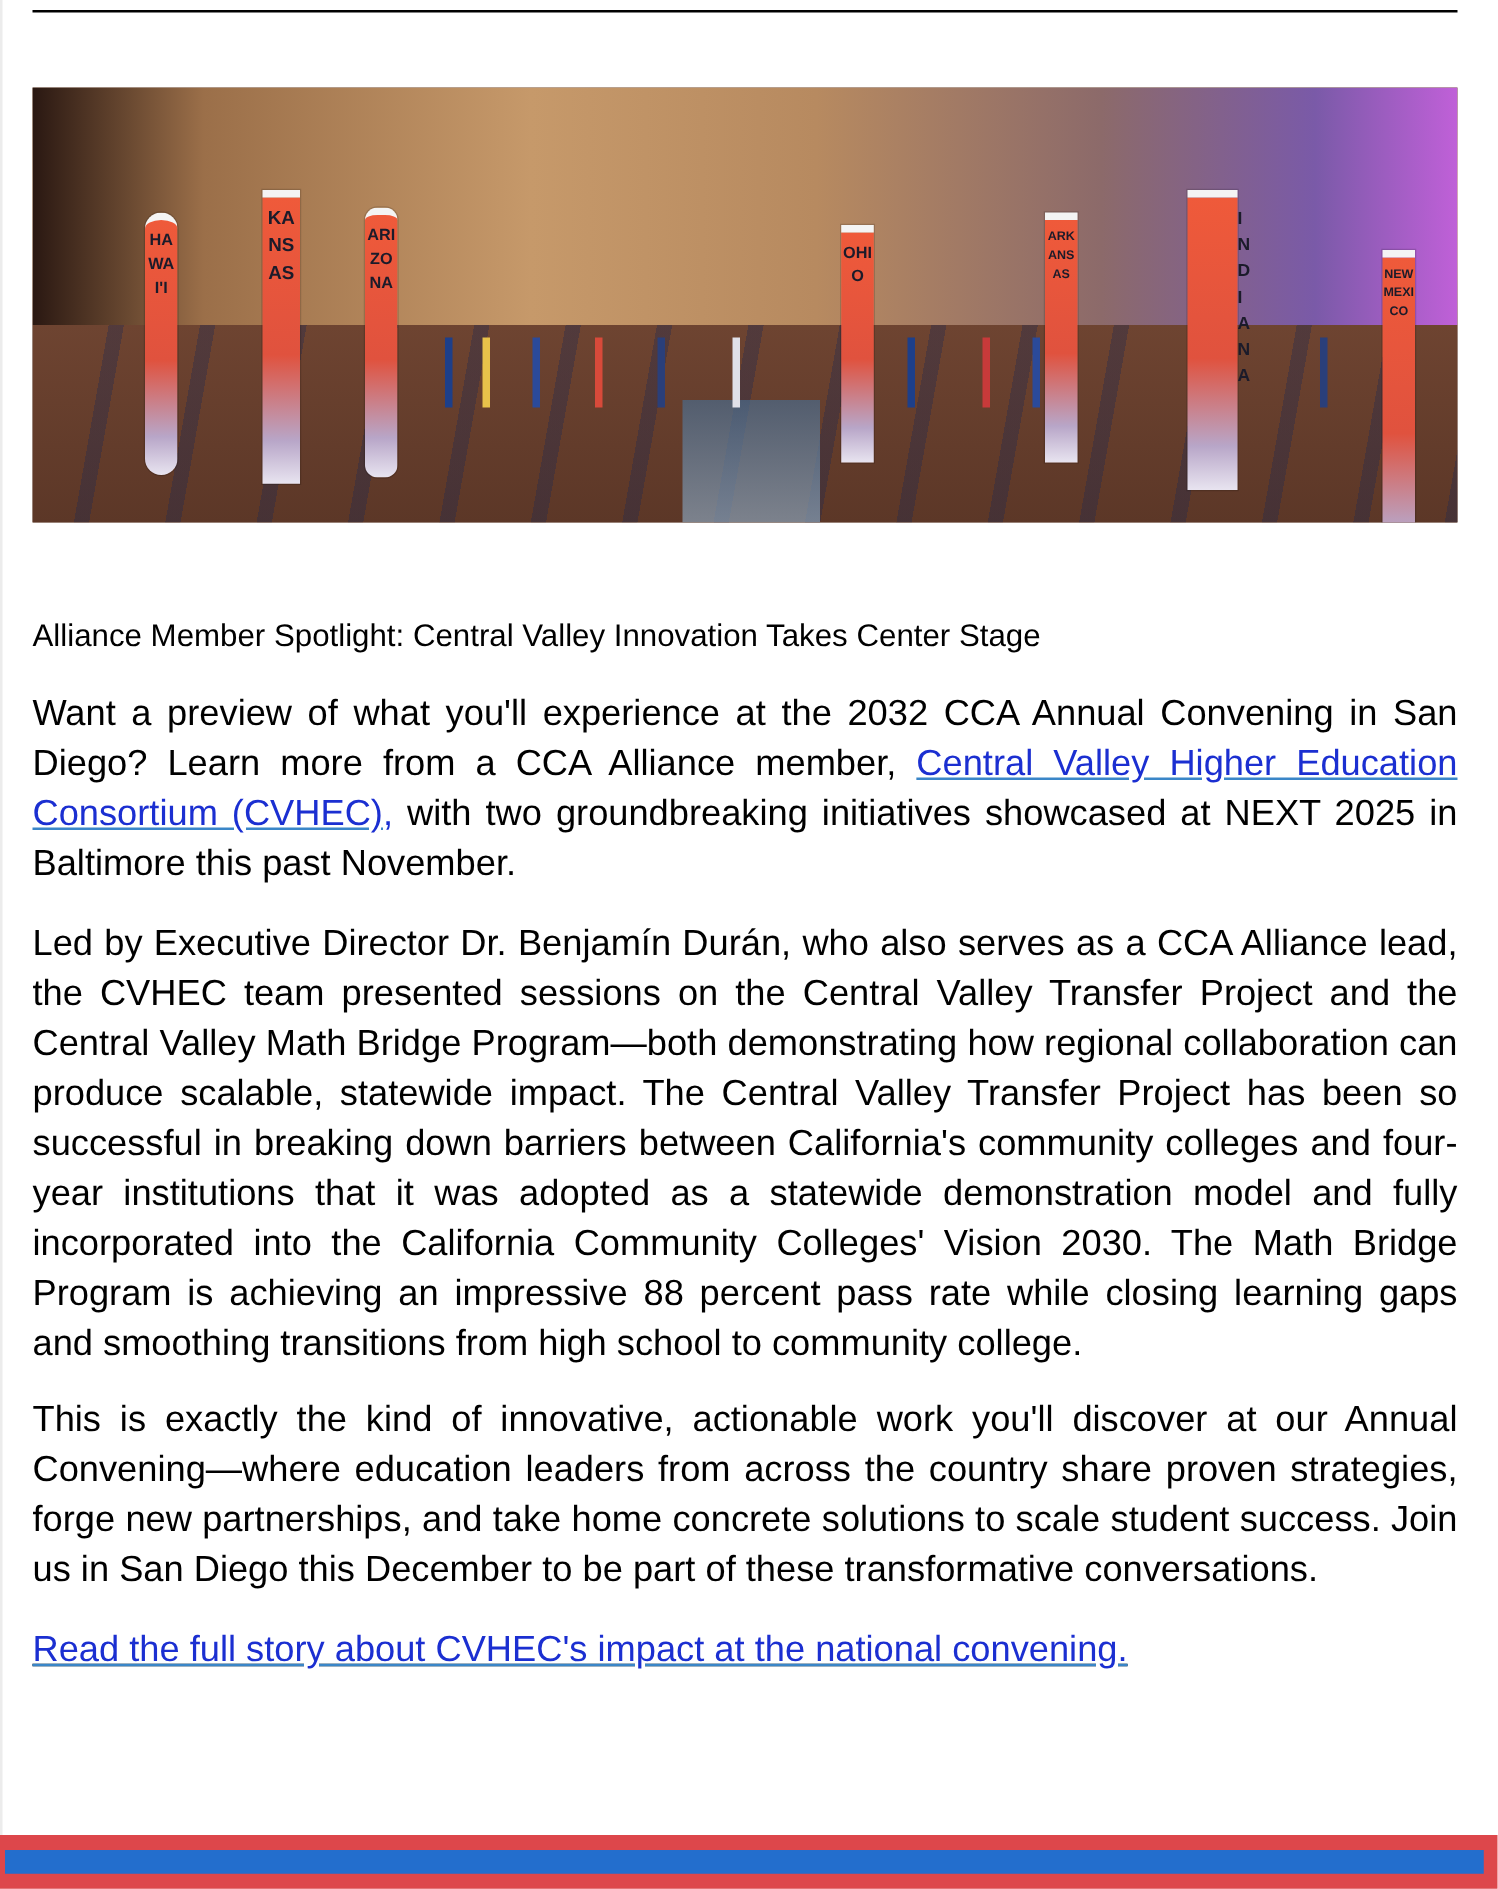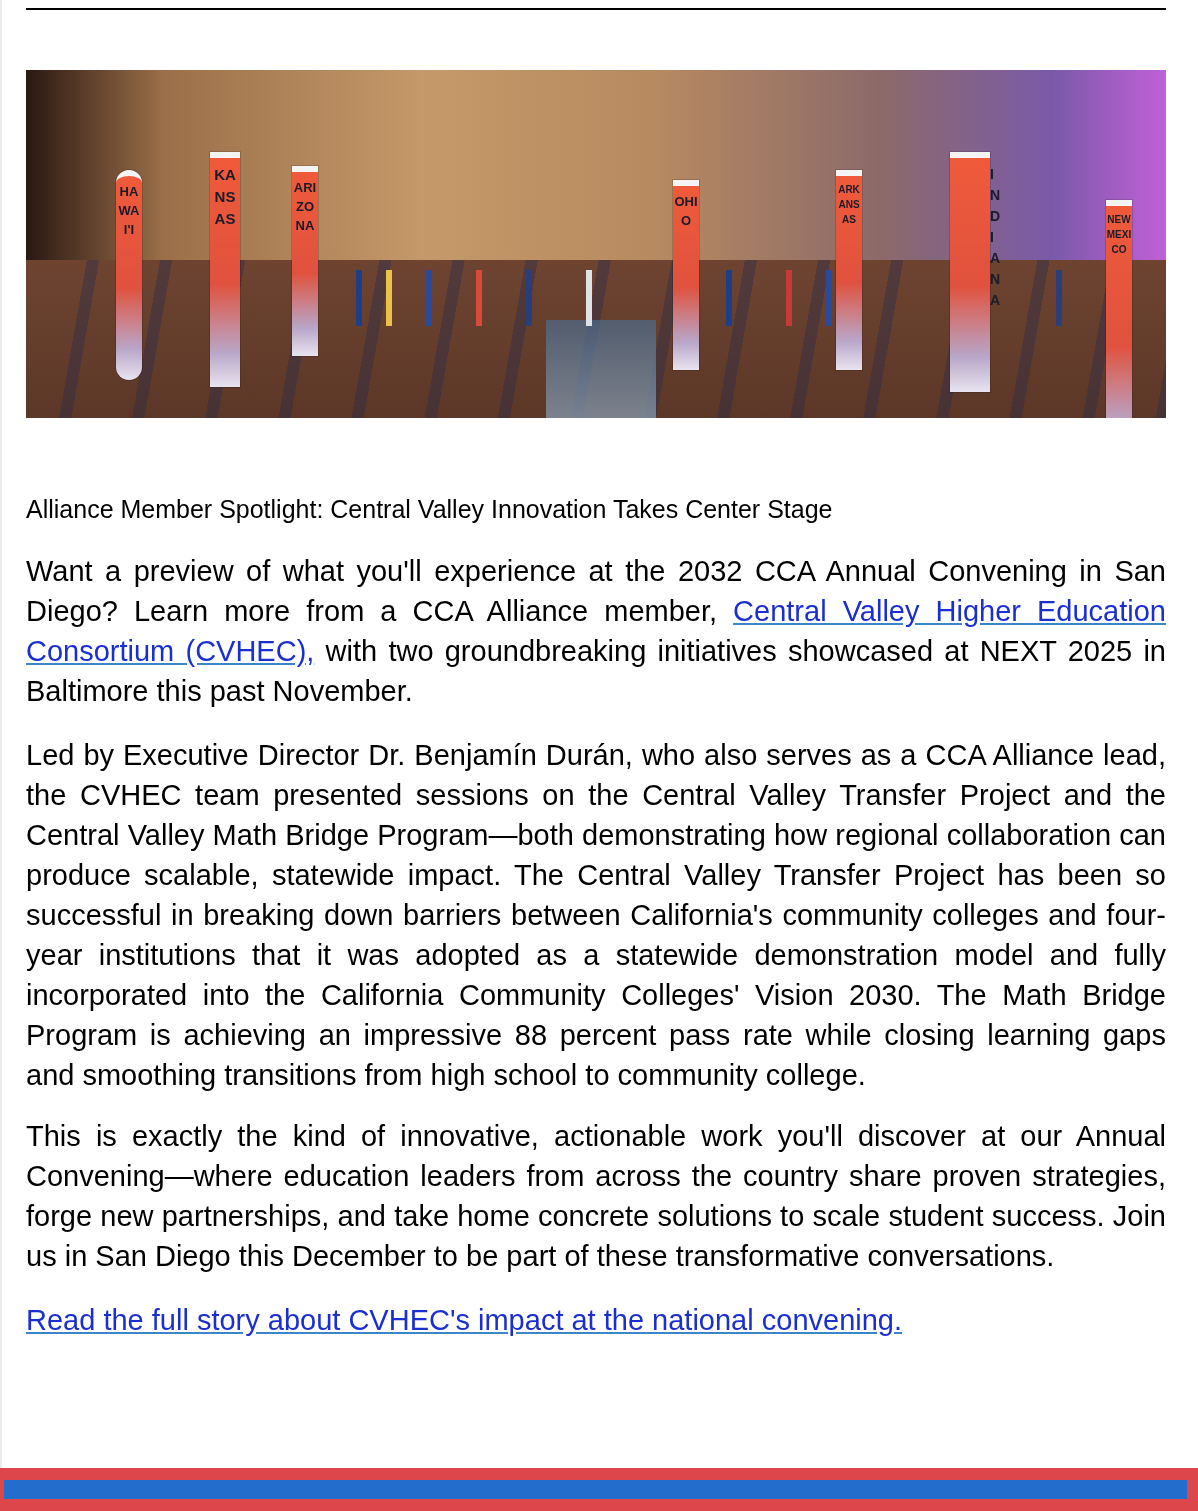--- a/index.html
+++ b/index.html
@@ -73,21 +73,21 @@
   <div class="flag" style="left:450px;background:#d84a3a;"></div>
   <div class="flag" style="left:500px;background:#2a3f7a;"></div>
   <div class="flag" style="left:560px;background:#e0e0e8;"></div>
   <div class="flag" style="left:700px;background:#1d3f8a;"></div>
   <div class="flag" style="left:760px;background:#c83a3a;"></div>
   <div class="flag" style="left:800px;background:#2b4a9a;"></div>
   <div class="flag" style="left:1030px;background:#2a3f7a;"></div>
 
   <div class="tower" style="left:90px;top:100px;height:210px;border-radius:13px;">HAWAI'I</div>
   <div class="tower" style="left:184px;top:82px;width:30px;height:235px;font-size:15px;line-height:22px;">KANSAS</div>
-  <div class="tower" style="left:266px;top:96px;height:190px;">ARIZONA</div>
+  <div class="tower" style="left:266px;top:96px;height:216px;border-radius:10px;">ARIZONA</div>
   <div class="tower" style="left:647px;top:110px;height:190px;">OHIO</div>
   <div class="tower" style="left:810px;top:100px;height:200px;font-size:10px;line-height:15px;">ARKANSAS</div>
   <div class="tower" style="left:924px;top:82px;width:30px;height:240px;font-size:14px;line-height:21px;padding-left:40px;">INDIANA</div>
   <div class="tower" style="left:1080px;top:106px;height:262px;font-size:10px;line-height:15px;margin-top:24px;">NEW MEXICO</div>
 </div>
 
 <div class="content">
   <h2 class="headline">Alliance Member Spotlight: Central Valley Innovation Takes Center Stage</h2>
 
   <p class="para p1"><span>Want a preview of what you'll experience at the 2032 CCA Annual Convening in San Diego? Learn more from a CCA Alliance member, </span><a class="inline-link" href="#">Central Valley Higher Education Consortium (CVHEC),</a><span> with two groundbreaking initiatives showcased at NEXT 2025 in Baltimore this past November.</span></p>

